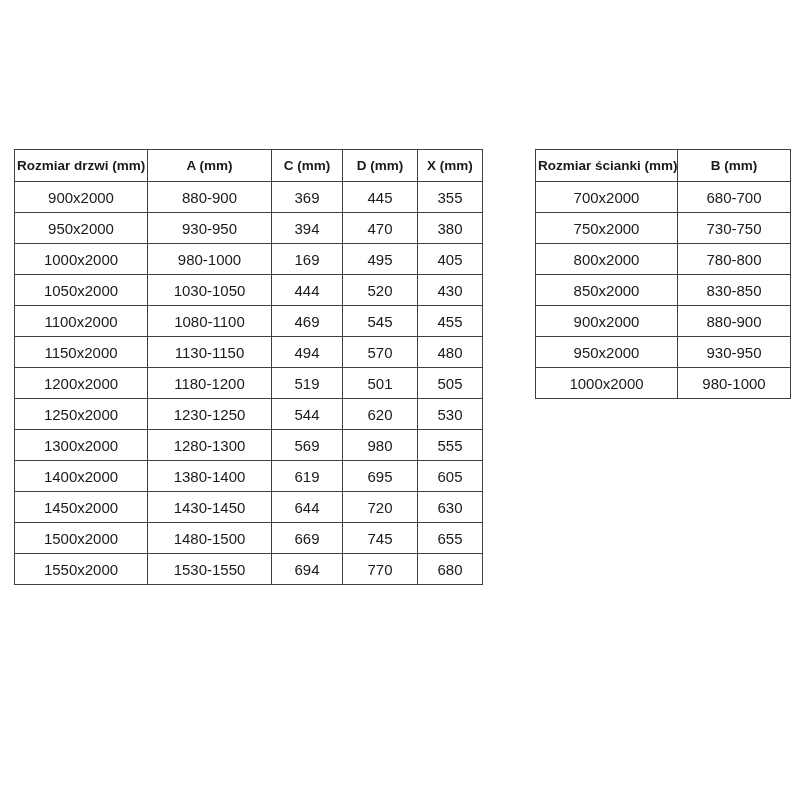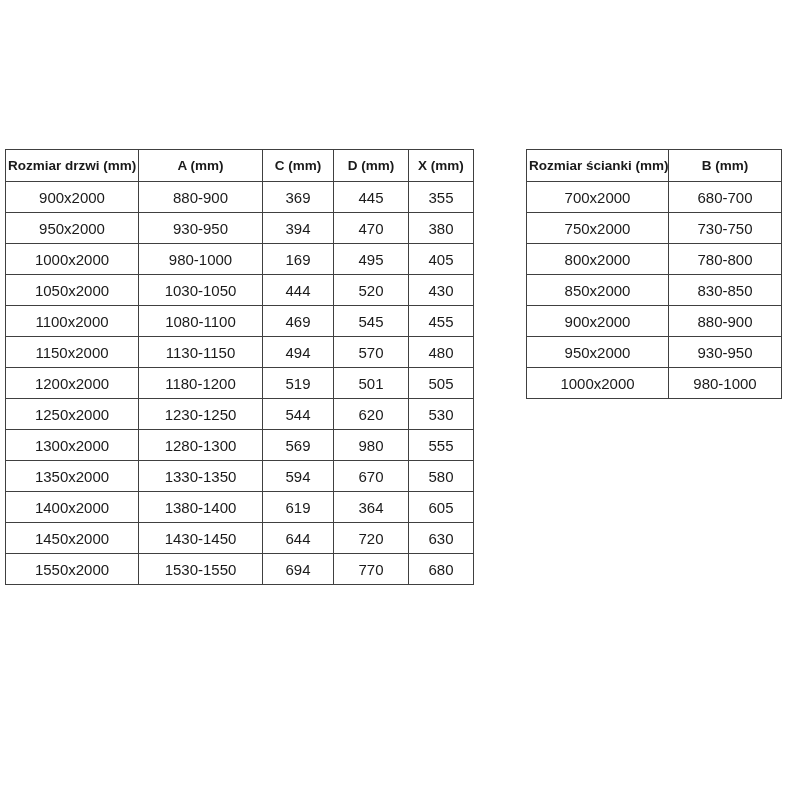--- a/index.html
+++ b/index.html
@@ -13,20 +13,21 @@
     height: 800px;
     background: #ffffff;
     font-family: "Liberation Sans", sans-serif;
     color: #1a1a1a;
   }
   table.spec-table {
     position: absolute;
     border-collapse: collapse;
     table-layout: fixed;
     background: #ffffff;
+    margin-left: 9px;
   }
   table.spec-table th,
   table.spec-table td {
     border: 1px solid #404040;
     text-align: center;
     vertical-align: middle;
     padding: 0 2px;
     overflow: hidden;
     white-space: nowrap;
   }
@@ -131,39 +132,39 @@
           <td>530</td>
         </tr>
         <tr>
           <td>1300x2000</td>
           <td>1280-1300</td>
           <td>569</td>
           <td>980</td>
           <td>555</td>
         </tr>
         <tr>
-          <td>1350x2000</td>
-          <td>1330-1350</td>
-          <td>594</td>
-          <td>670</td>
-          <td>580</td>
-        </tr>
-        <tr>
           <td>1400x2000</td>
           <td>1380-1400</td>
           <td>619</td>
-          <td>364</td>
+          <td>695</td>
           <td>605</td>
         </tr>
         <tr>
           <td>1450x2000</td>
           <td>1430-1450</td>
           <td>644</td>
           <td>720</td>
           <td>630</td>
+        </tr>
+        <tr>
+          <td>1500x2000</td>
+          <td>1480-1500</td>
+          <td>669</td>
+          <td>745</td>
+          <td>655</td>
         </tr>
         <tr>
           <td>1550x2000</td>
           <td>1530-1550</td>
           <td>694</td>
           <td>770</td>
           <td>680</td>
         </tr>
       </tbody>
   </table>

